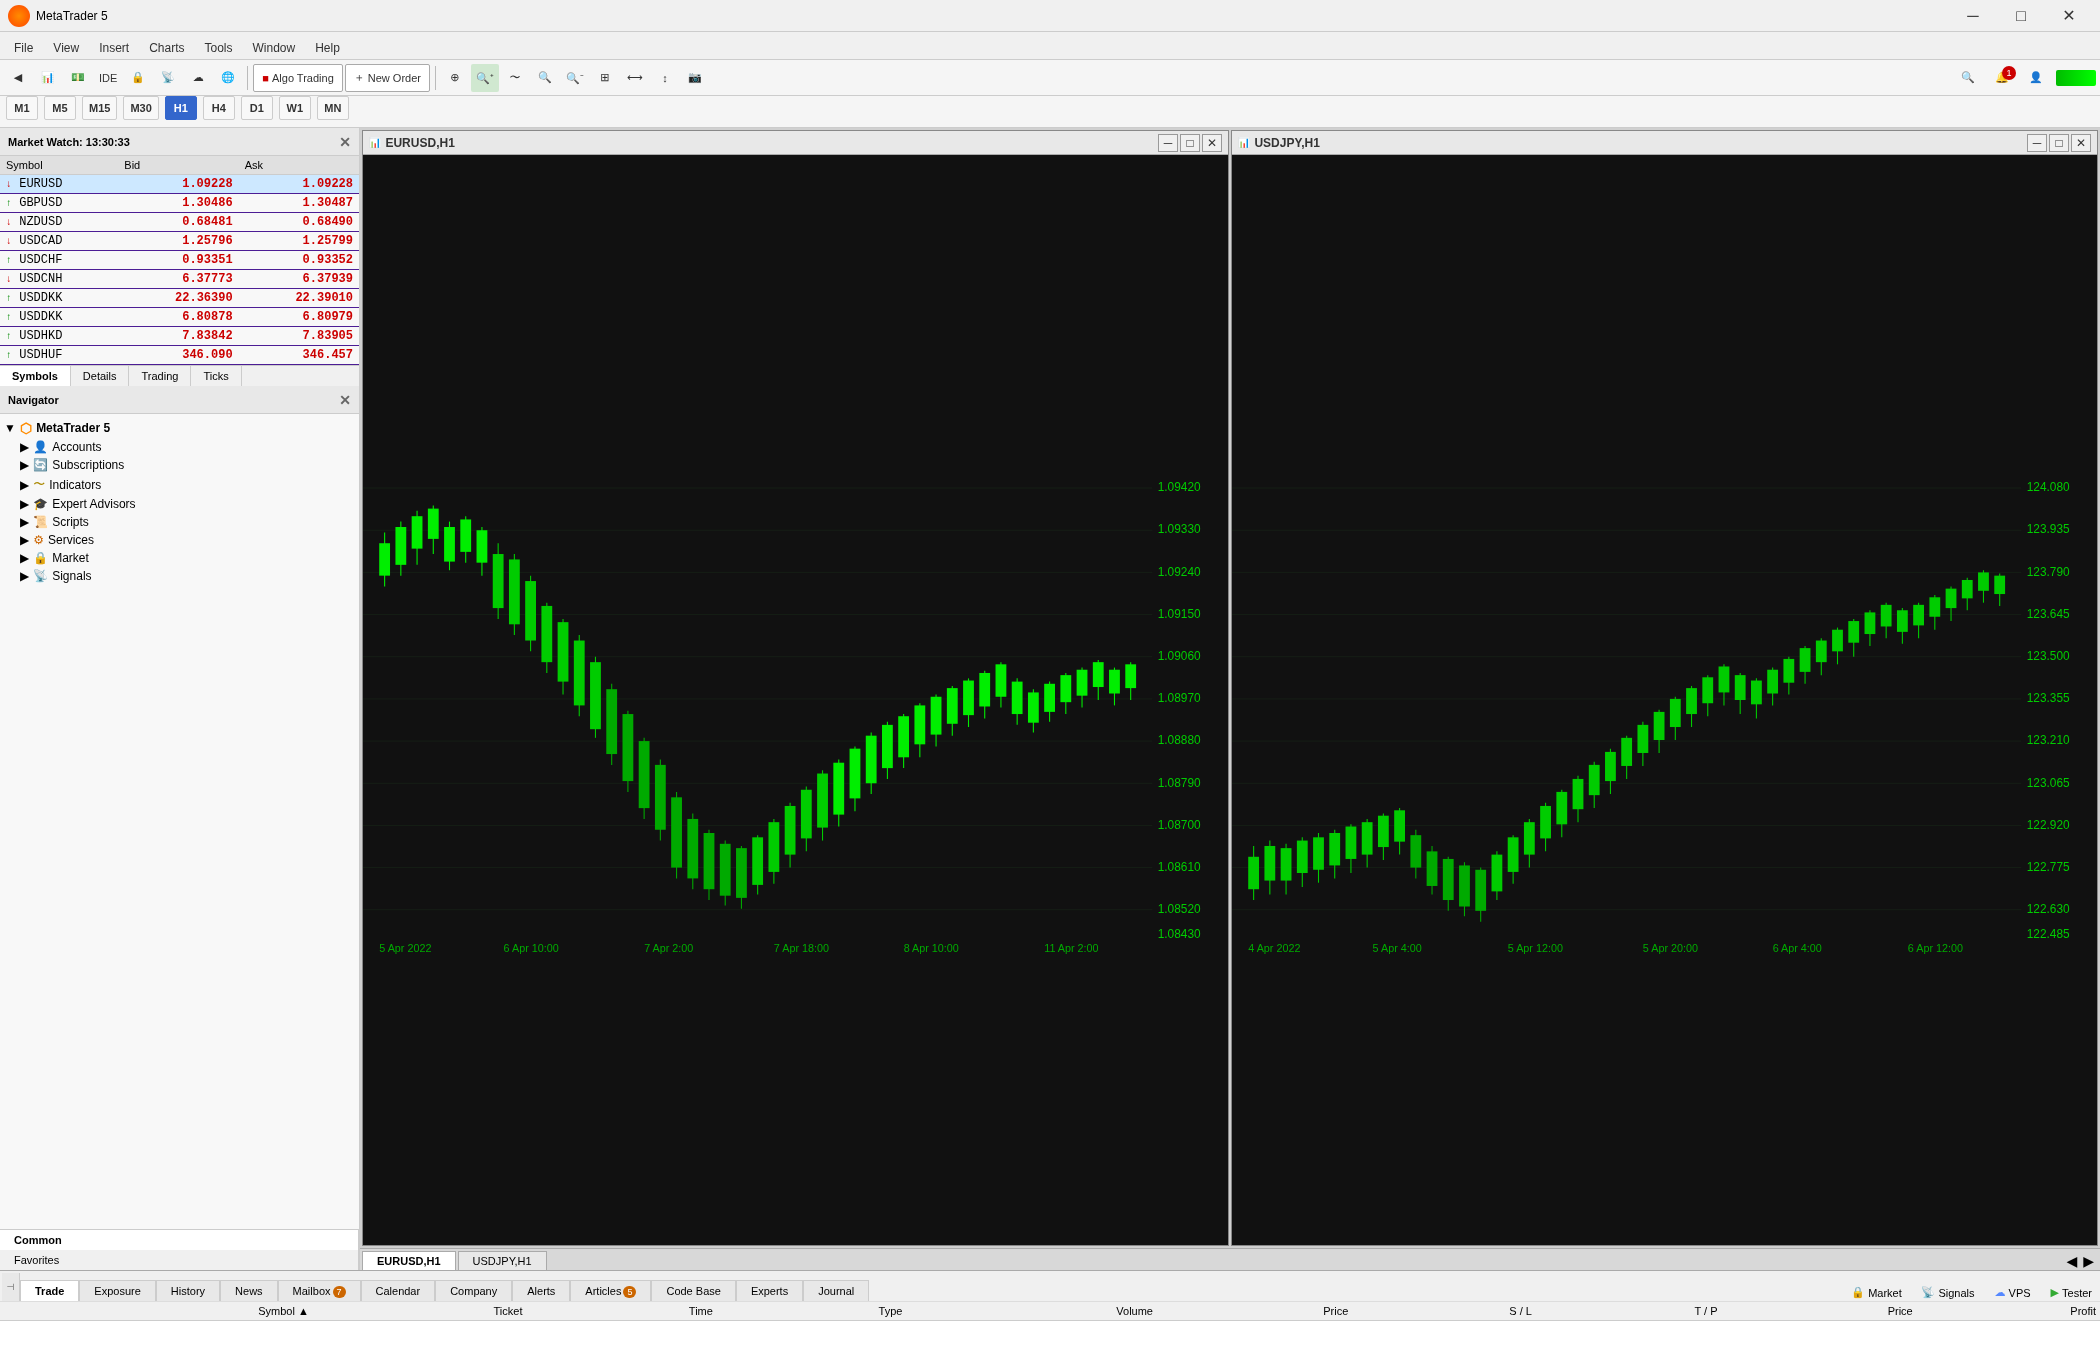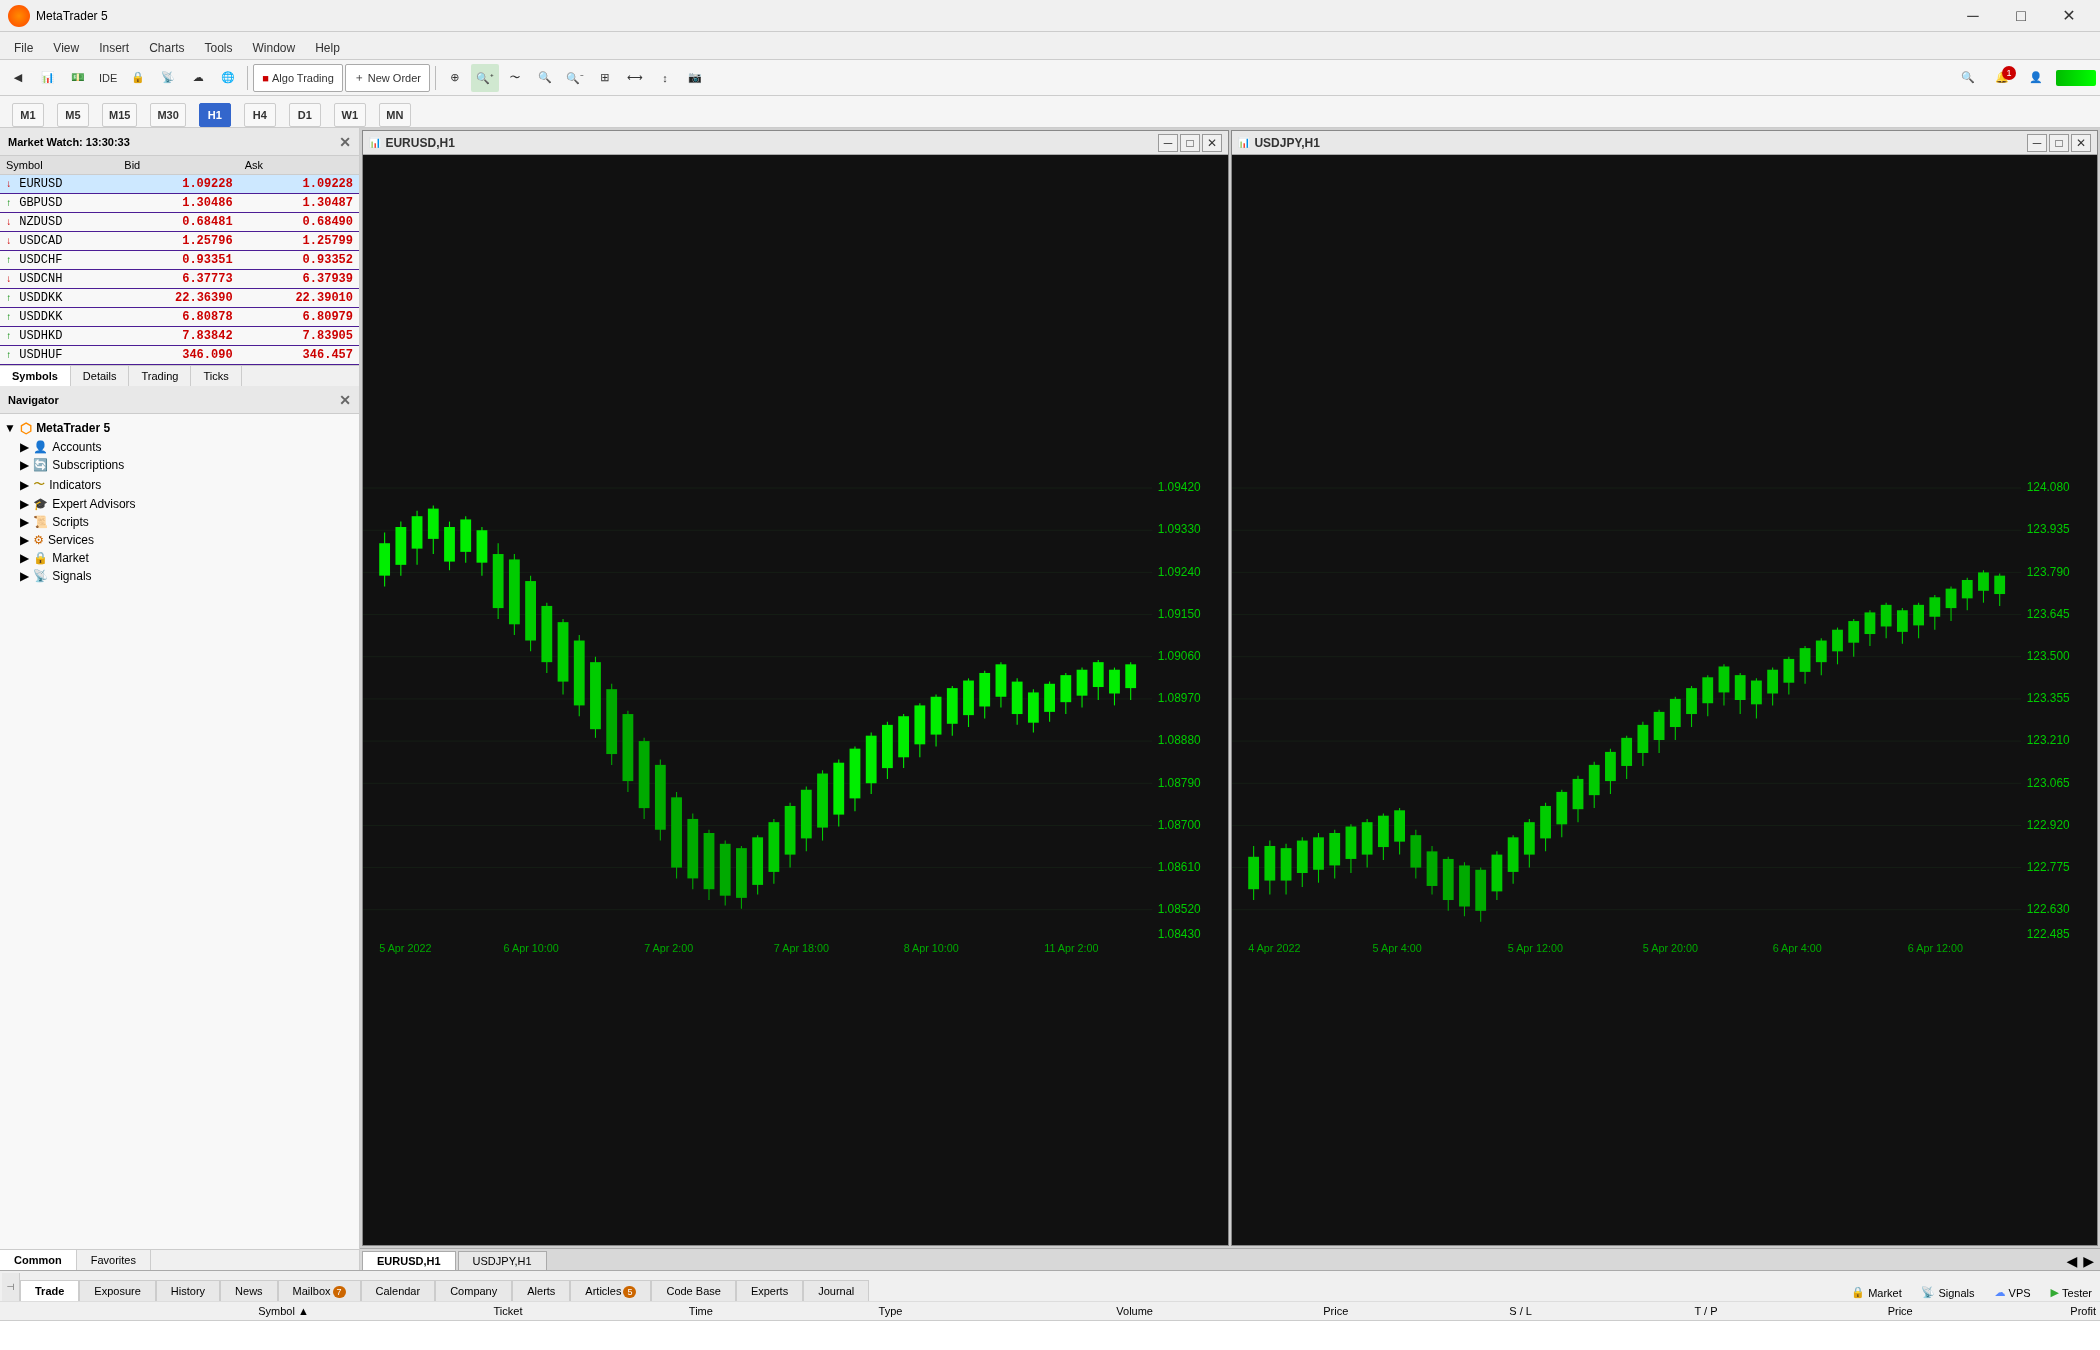--- a/index.html
+++ b/index.html
@@ -17,21 +17,21 @@
     .menu-item { padding: 4px 10px; cursor: pointer; color: #333; }
 
     
     .toolbar { display: flex; align-items: center; background: #f5f5f5; height: 36px; padding: 0 4px; border-bottom: 1px solid #ccc; gap: 2px; flex-wrap: wrap; }
     .tb-btn { height: 28px; min-width: 28px; border: 1px solid transparent; background: transparent; cursor: pointer; display: flex; align-items: center; justify-content: center; padding: 0 4px; border-radius: 2px; font-size: 11px; color: #333; gap: 3px; }
     .tb-sep { width: 1px; height: 24px; background: #bbb; margin: 0 3px; }
     .algo-btn { background: #fff; border: 1px solid #aaa; padding: 0 8px; color: #333; font-size: 11px; }
     .new-order-btn { background: #fff; border: 1px solid #aaa; padding: 0 8px; color: #333; font-size: 11px; }
 
     
-    .tf-bar { display: flex; align-items: flex-end; background: #f5f5f5; height: 32px; padding: 0 12px; border-bottom: 1px solid #ccc; gap: 13px; }
+    .tf-bar { display: flex; align-items: flex-start; background: #f5f5f5; height: 32px; padding: 0 6px; border-bottom: 1px solid #ccc; gap: 6px; }
     .tf-btn { height: 24px; min-width: 32px; border: 1px solid #ccc; background: #f8f8f8; cursor: pointer; font-size: 11px; font-weight: bold; color: #333; border-radius: 2px; padding: 0 6px; }
     .tf-btn.active { background: #3366cc; color: white; border-color: #3366cc; }
 
     
     .main-layout { display: flex; height: calc(1350px - 32px - 28px - 36px - 32px - 40px - 40px); }
 
     
     .left-panel { width: 360px; min-width: 360px; display: flex; flex-direction: column; border-right: 1px solid #ccc; background: #f8f8f8; }
 
     
@@ -51,21 +51,21 @@
     .mw-tabs { display: flex; border-top: 1px solid #ccc; background: #f0f0f0; }
     .mw-tab { padding: 4px 12px; font-size: 11px; cursor: pointer; border-right: 1px solid #ccc; }
     .mw-tab.active { background: white; font-weight: bold; }
 
     
     .navigator { flex: 1; overflow: hidden; display: flex; flex-direction: column; }
     .nav-content { flex: 1; overflow-y: auto; padding: 4px 0; }
     .nav-item { display: flex; align-items: center; padding: 2px 8px; cursor: pointer; font-size: 12px; gap: 4px; }
     .nav-item.root { font-weight: bold; padding-left: 4px; }
     .nav-item.child { padding-left: 20px; }
-    .nav-tabs { display: flex; border-top: 1px solid #ccc; background: #f0f0f0; }
+    .nav-tabs { display: flex; border-top: 1px solid #ccc; background: #f0f0f0; flex-direction: column; }
     .nav-tab { padding: 4px 14px; font-size: 11px; cursor: pointer; border-right: 1px solid #ccc; }
     .nav-tab.active { background: white; font-weight: bold; }
 
     
     .charts-area { flex: 1; display: flex; flex-direction: column; overflow: hidden; background: #d0d0d0; position: relative; }
     .charts-container { flex: 1; display: flex; gap: 2px; padding: 2px; overflow: hidden; }
     
     .chart-window { flex: 1; background: #111; display: flex; flex-direction: column; position: relative; border: 1px solid #888; }
     .chart-titlebar { display: flex; align-items: center; justify-content: space-between; background: #e8e8e8; height: 24px; padding: 0 6px; border-bottom: 1px solid #aaa; }
     .chart-title-text { font-size: 12px; font-weight: bold; color: #333; display: flex; align-items: center; gap: 4px; }

